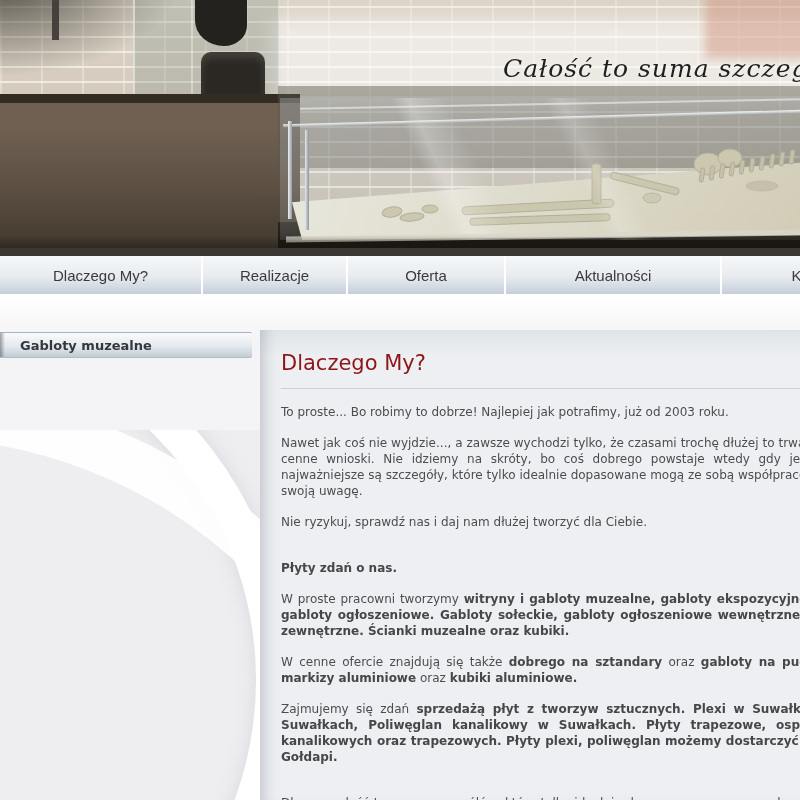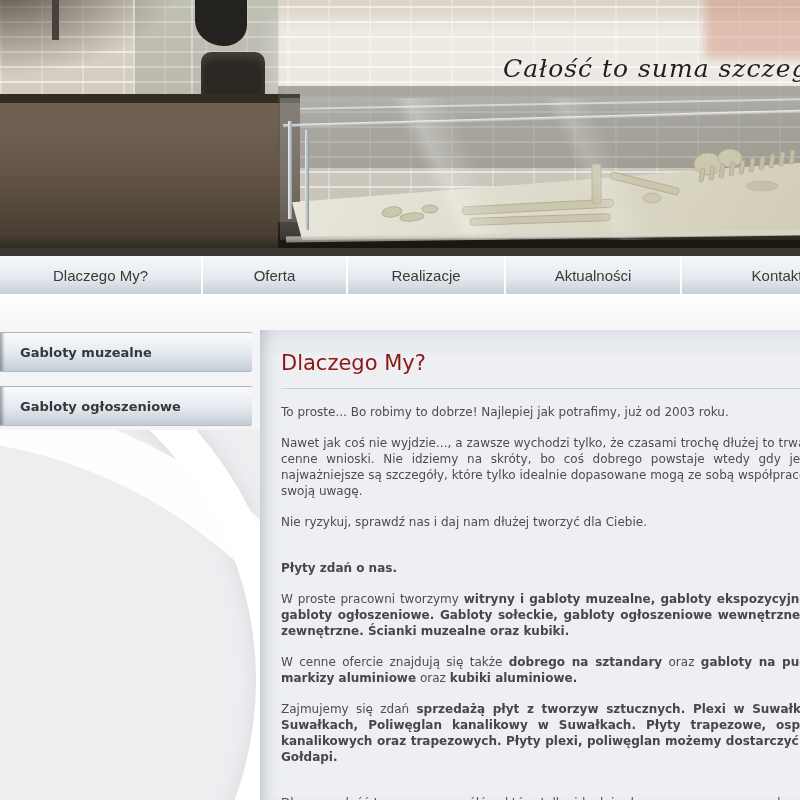--- a/index.html
+++ b/index.html
@@ -63,37 +63,37 @@
 
   
   .nav-dark{position:absolute;left:0;top:248px;width:100%;height:8px;background:#3b3833;}
   .main-nav{position:absolute;left:0;top:256px;width:1000px;height:38px;display:flex;background:#fff;}
   .tab{height:38px;display:flex;align-items:center;justify-content:center;cursor:pointer;
     font:15px "Liberation Sans",sans-serif;color:#3a3a3a;border-right:2px solid #ffffff;
     background:linear-gradient(#f6f8fa,#e7ebef 55%,#c6cfda);}
   .tab:nth-child(1){width:203px;}
   .tab:nth-child(2){width:145px;}
   .tab:nth-child(3){width:158px;}
-  .tab:nth-child(4){width:176px;}
+  .tab:nth-child(4){width:216px;}
   .tab:nth-child(5){width:190px;border-right:none;}
 
   
   .page-bg{position:absolute;left:0;top:294px;width:800px;height:506px;
     background:linear-gradient(#ffffff,#f4f4f6 46px);}
   .left-shade{position:absolute;left:0;top:136px;width:262px;height:370px;
     background:#eeeef1;overflow:hidden;}
   .swoosh{position:absolute;border-radius:50%;}
   .swoosh.s1{width:760px;height:760px;left:-470px;top:-130px;
     border:34px solid rgba(255,255,255,.95);box-shadow:0 0 18px rgba(210,210,215,.8), inset 0 0 18px rgba(210,210,215,.8);}
   .swoosh.s2{width:1050px;height:1050px;left:-610px;top:-40px;
     border:48px solid rgba(255,255,255,.9);}
 
   
   .sidebar{position:absolute;left:0;top:332px;width:252px;}
-  .sbtn{height:40px;margin-bottom:14px;position:relative;cursor:pointer;
+  .sbtn{height:26px;margin-bottom:22px;position:relative;cursor:pointer;
     display:flex;align-items:center;padding-left:20px;
     font-weight:bold;font-size:13px;color:#35383b;border-radius:0 2px 2px 0;
     border-top:1px solid #aab3bc;border-bottom:1px solid #b5bec7;
     background:linear-gradient(#fafbfc,#e4e9ee 55%,#c2cbd5);}
   .sbtn::before{content:"";position:absolute;left:0;top:0;bottom:0;width:5px;
     background:linear-gradient(90deg, rgba(66,71,77,.5), rgba(66,71,77,0));}
 
   
   .panel{position:absolute;left:260px;top:330px;width:740px;height:470px;
     background:linear-gradient(#e1e5e9,#edeff2 28px);
@@ -159,36 +159,35 @@
   <div class="post-a"></div>
   <div class="post-b"></div>
   <div class="base-edge"></div>
   <div class="hero-fade"></div>
   <div class="tagline">Całość to suma szczegółów</div>
 </div>
 
 <div class="nav-dark"></div>
 <nav class="main-nav">
     <div class="tab">Dlaczego My?</div>
+    <div class="tab">Realizacje</div>
     <div class="tab">Oferta</div>
-    <div class="tab">Realizacje</div>
     <div class="tab">Aktualności</div>
     <div class="tab">Kontakt</div>
   </nav>
 
 <div class="page-bg">
   <div class="left-shade">
     <div class="swoosh s1"></div>
     <div class="swoosh s2"></div>
   </div>
 </div>
 
 <aside class="sidebar">
     <div class="sbtn">Gabloty muzealne</div>
-    <div class="sbtn">Gabloty ogłoszeniowe</div>
   </aside>
 
 <main class="panel">
   <h1 class="page-title">Dlaczego My?</h1>
   <div class="hrule"></div>
   <div class="paras">
       <p class="para"><span>To proste... Bo robimy to dobrze! Najlepiej jak potrafimy, już od 2003 roku.</span></p>
       <p class="para"><span>Nawet jak coś nie wyjdzie..., a zawsze wychodzi tylko, że czasami trochę dłużej to trwa. Budujemy wtedy bardzo cenne wnioski. Nie idziemy na skróty, bo coś dobrego powstaje wtedy gdy jest przemyślane. Dla nas najważniejsze są szczegóły, które tylko idealnie dopasowane mogą ze sobą współpracować, to na nich skupiamy swoją uwagę.</span></p>
       <p class="para"><span>Nie ryzykuj, sprawdź nas i daj nam dłużej tworzyć dla Ciebie.</span></p>
       <p class="para para-head"><b>Płyty zdań o nas.</b></p>

